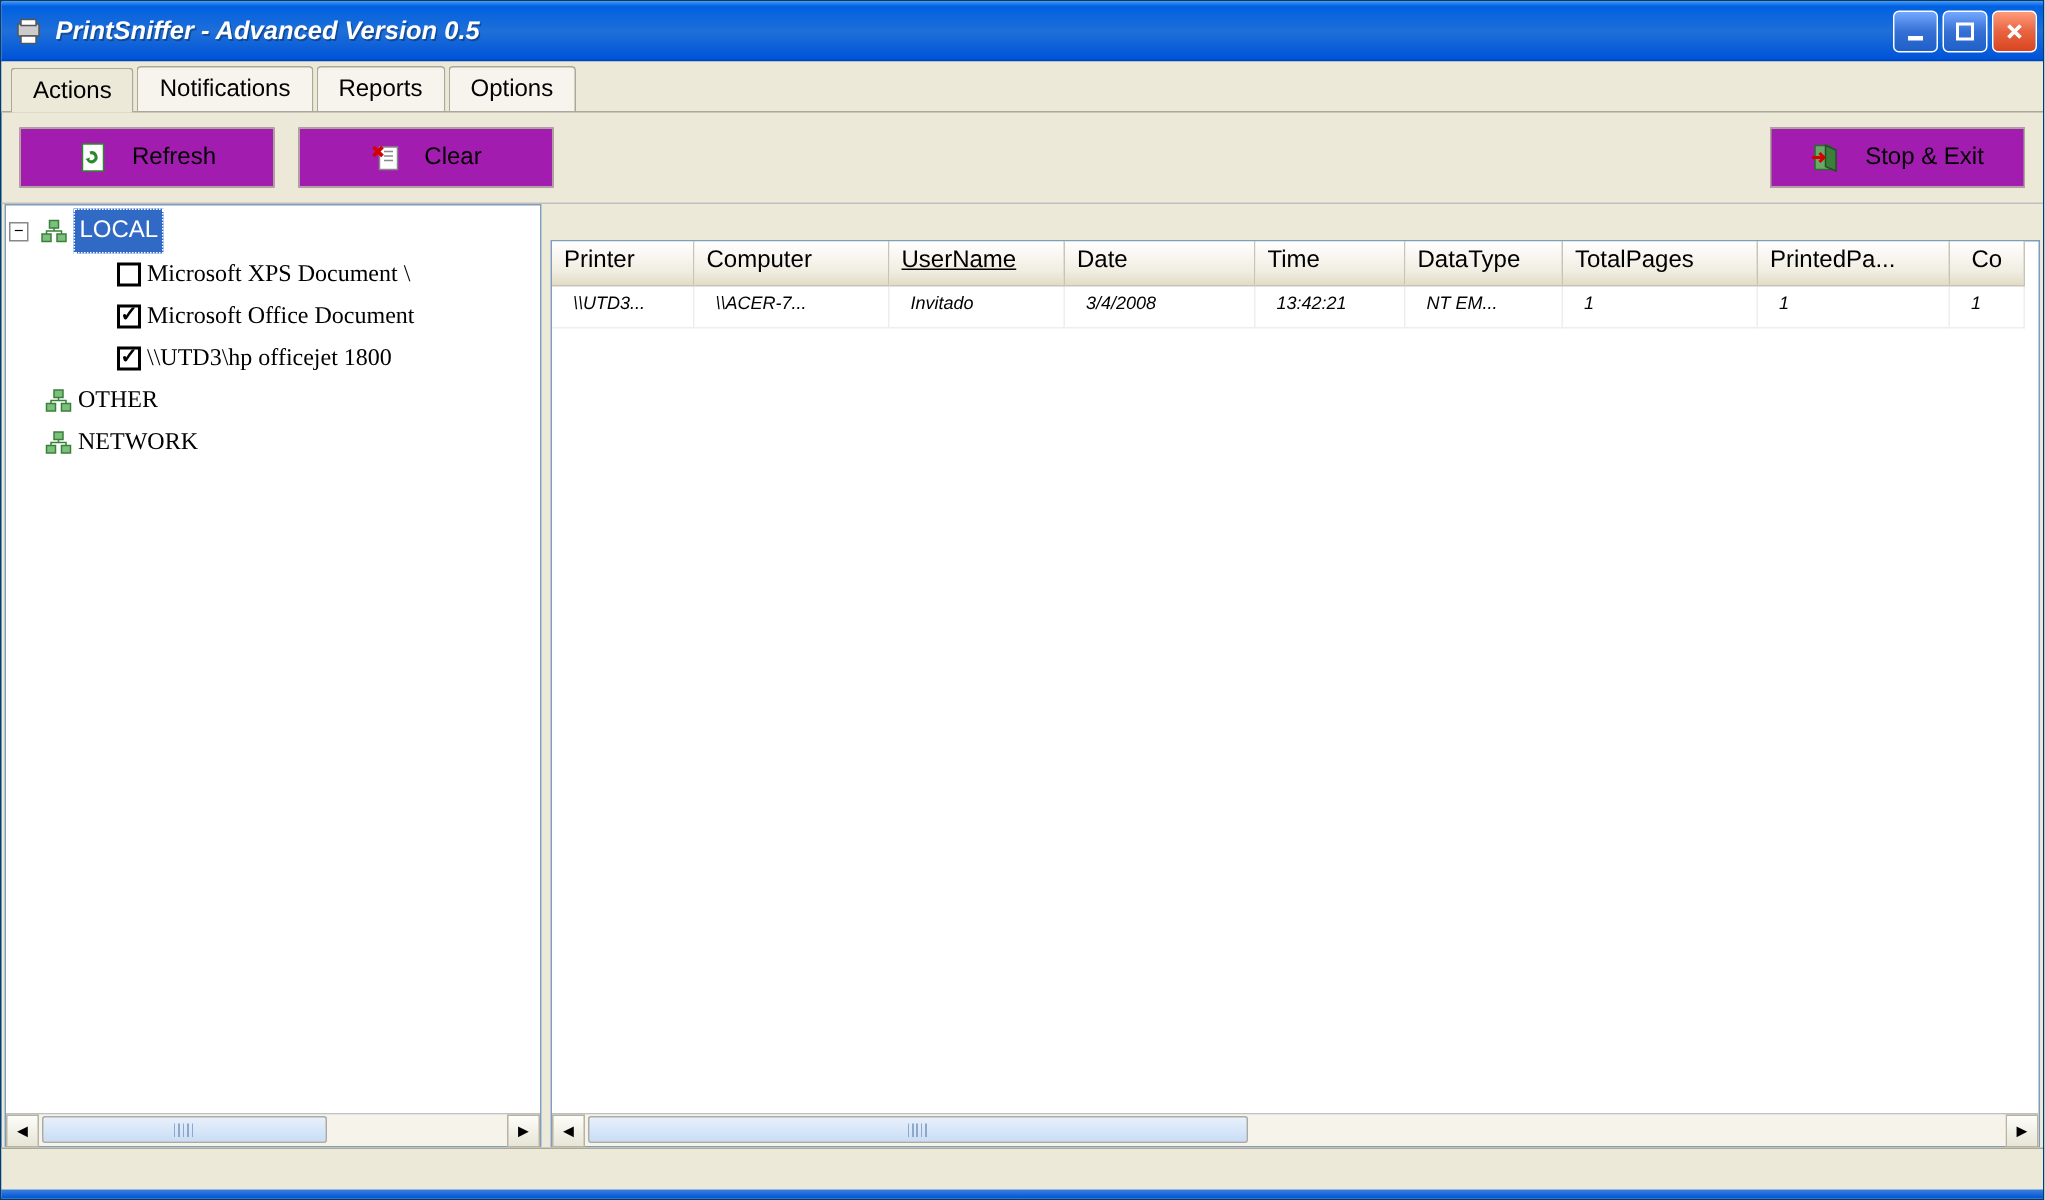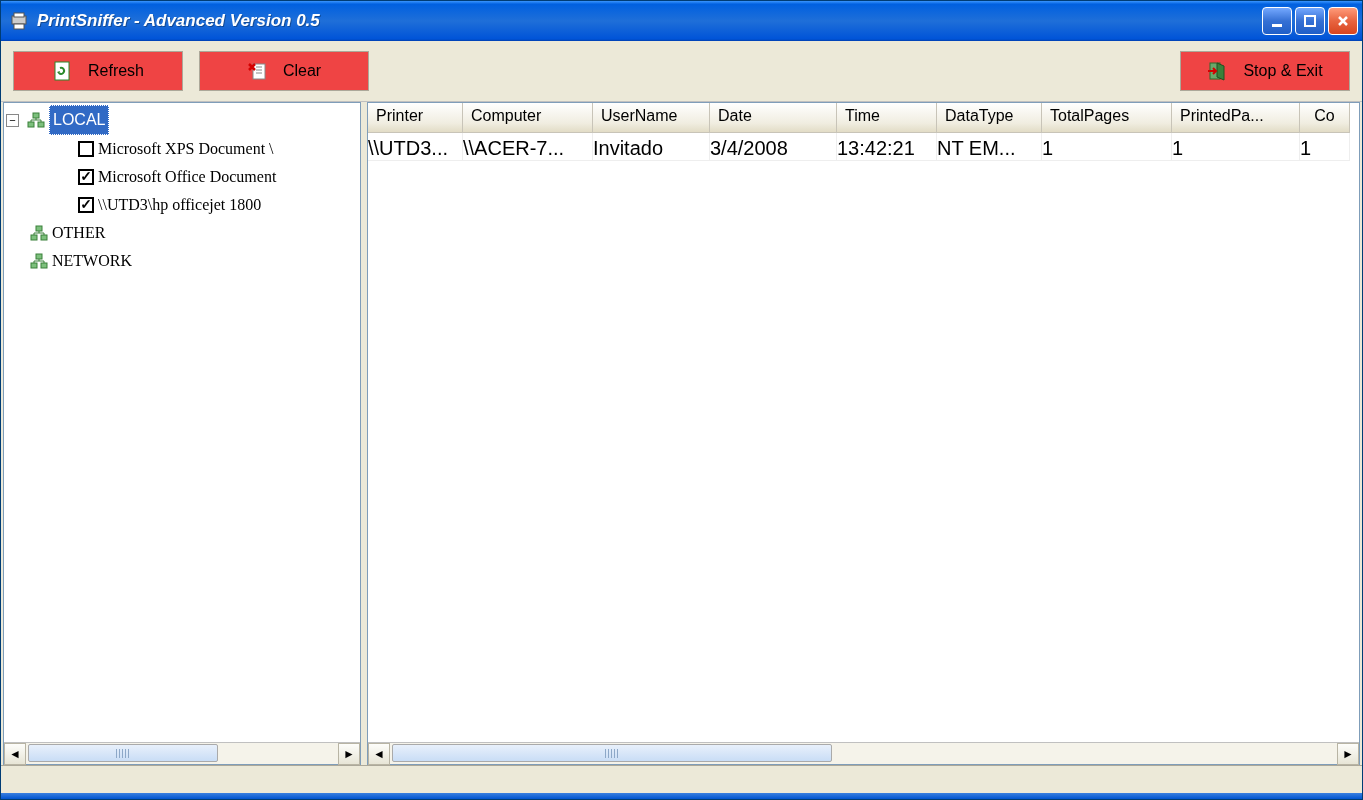--- a/index.html
+++ b/index.html
@@ -83,21 +83,21 @@
   border-bottom: 1px solid #c0c0c0;
 }
 .tbutton {
   display: flex;
   align-items: center;
   justify-content: center;
   gap: 14px;
   padding: 6px 20px;
   min-width: 170px;
   height: 40px;
-  background: #ef4444;
+  background: #a21caf;
   border: 1px solid #aca899;
   cursor: pointer;
   font-size: 16px;
 }
 .toolbar-spacer { flex: 1; }
 
 .content {
   flex: 1;
   display: flex;
   overflow: hidden;
@@ -131,20 +131,21 @@
 .tree-check { width:16px;height:16px;border:2px solid #000;margin:0 4px;display:flex;align-items:center;justify-content:center;font-size:14px;font-weight:bold;cursor:pointer; }
 .ind-1 { padding-left: 20px; font-family: Liberation Serif, serif; }
 .ind-2 { padding-left: 68px; font-family: Liberation Serif, serif; }
 
 .table-pane {
   flex: 1;
   display: flex;
   flex-direction: column;
   border: 1px solid #7f9db9;
   background:#fff;
+  margin-top:24px;
 }
 .thead { display:flex; height:30px; }
 .th {
   border-right:1px solid #c8c4b8;
   border-bottom:1px solid #c8c4b8;
   background: linear-gradient(to bottom,#fff,#f0ede0 70%, #e2dcc6);
   padding:4px 8px;
   font-size:16px;
   overflow:hidden;white-space:nowrap;text-overflow:ellipsis;
   cursor:pointer;
@@ -152,25 +153,25 @@
 .tbody { flex:1;overflow:hidden;position:relative; }
 .grid-lines {
   position:absolute;inset:0;
   background-image:
     linear-gradient(to bottom, transparent 27px, #e8e8e8 27px, #e8e8e8 28px),
     linear-gradient(to right, transparent 0, transparent var(--w), #e8e8e8 var(--w));
   background-size: 100% 28px, auto;
 }
 .trow { display:flex; height:28px; position:relative; z-index:1; }
 .td {
-  padding: 4px 0;
-  font-size:20px;
+  padding: 4px 14px;
+  font-size:12px;
   border-right:1px solid #eee;
   border-bottom:1px solid #eee;
-  overflow:hidden;white-space:nowrap;text-overflow:ellipsis;
+  overflow:hidden;white-space:nowrap;text-overflow:ellipsis;font-style:italic;
 }
 
 .hscroll {
   height: 22px;
   display:flex;
   background:#f0efe6;
   border-top:1px solid #c0c0c0;
 }
 .hs-btn {
   width:22px;height:22px;border:1px solid #b8b4a4;
@@ -216,20 +217,26 @@
           </svg>
         </div>
       <div class="win-btn close">
           <svg width="14" height="14">
             <path d="M3 3 L11 11 M11 3 L3 11" stroke="#fff" stroke-width="2.5"></path>
           </svg>
         </div>
     </div>
   </div>
 
+  <div class="tabstrip" id="tabstrip">
+      <div class="tab active">Actions</div>
+      <div class="tab">Notifications</div>
+      <div class="tab">Reports</div>
+      <div class="tab">Options</div>
+    </div>
 
   <div class="toolbar">
     <button class="tbutton">
       <span>
           <svg width="22" height="22" viewBox="0 0 22 22">
             <rect x="3" y="2" width="14" height="18" fill="#fff" stroke="#2a8a2a"></rect>
             <path d="M8 8 a3 3 0 1 1 -1 5" fill="none" stroke="#2a8a2a" stroke-width="2"></path>
             <path d="M5 12 l3 -1 l-1 3 z" fill="#2a8a2a"></path>
           </svg>
         </span>
@@ -320,21 +327,21 @@
             </div>
         </div>
         <div class="hs-btn">►</div>
       </div>
     </div>
 
     <div class="table-pane">
       <div class="thead" id="thead">
           <div class="th" style="width: 95px;">Printer</div>
           <div class="th" style="width: 130px;">Computer</div>
-          <div class="th" style="width: 117px;">UserName</div>
+          <div class="th" style="width: 117px; text-decoration: underline;">UserName</div>
           <div class="th" style="width: 127px;">Date</div>
           <div class="th" style="width: 100px;">Time</div>
           <div class="th" style="width: 105px;">DataType</div>
           <div class="th" style="width: 130px;">TotalPages</div>
           <div class="th" style="width: 128px;">PrintedPa...</div>
           <div class="th" style="width: 50px; text-align: center;">Co</div>
         </div>
       <div class="tbody">
         <div class="grid-lines"></div>
         <div id="rows">

